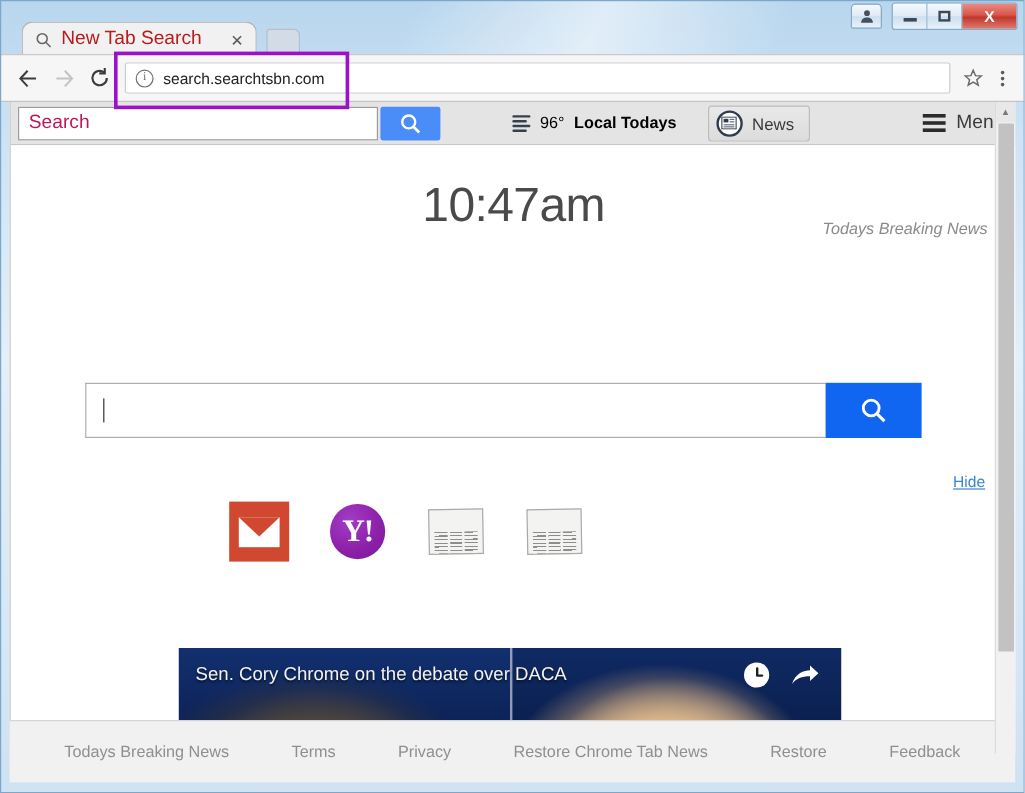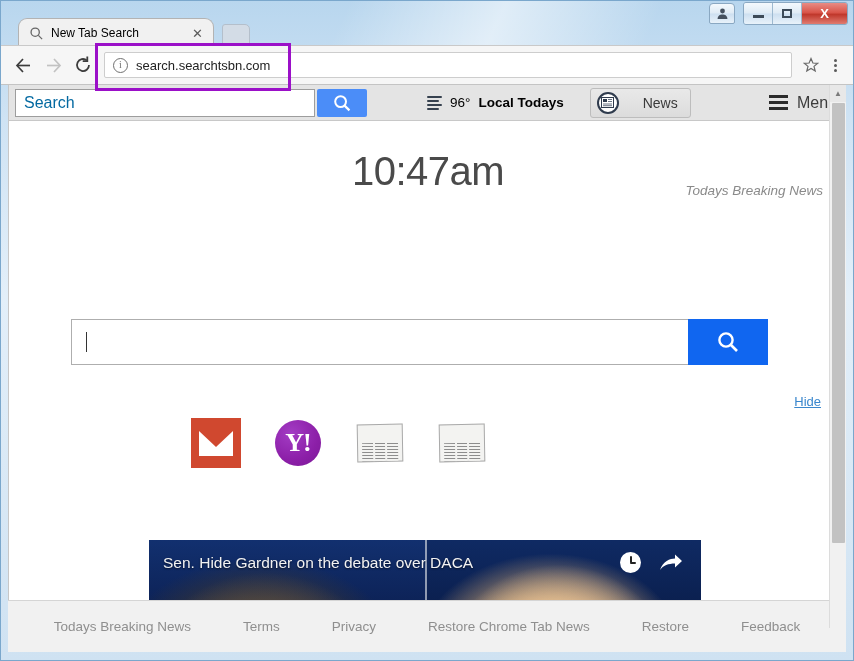--- a/index.html
+++ b/index.html
@@ -64,21 +64,21 @@
     border: 1px solid #b3b3b3;
     border-bottom: none;
     border-radius: 9px 9px 0 0;
     display: flex; align-items: center;
     padding: 0 8px 0 10px;
     transform: skewX(0deg);
   }
   .tab::before, .tab::after { content: ""; }
   .tab-favicon { width: 15px; height: 15px; flex: 0 0 15px; margin-right: 7px; }
   .tab-title {
-    flex: 1; font-size: 12px; color: #000000; white-space: nowrap; overflow: hidden;
+    flex: 1; font-size: 16px; color: #b91c1c; white-space: nowrap; overflow: hidden;
   }
   .tab-close { width: 15px; height: 15px; color: #5a5a5a; font-size: 13px; text-align: center; line-height: 15px; }
   .newtab-btn {
     position: absolute; left: 222px; top: 6px;
     width: 28px; height: 21px;
     background: #d3dce6;
     border: 1px solid #b4bfcb;
     border-radius: 3px 5px 0 0;
   }
 
@@ -142,42 +142,42 @@
     background: #e4e4e4;
     border-bottom: 1px solid #c8c8c8;
     display: flex; align-items: center;
     padding: 0 6px;
   }
   .ext-search {
     width: 300px; height: 28px;
     background: #fff; border: 1px solid #9d9d9d;
     display: flex; align-items: center;
     padding: 0 8px;
-    font-size: 16px; color: #0369a1;
+    font-size: 16px; color: #be185d;
   }
   .ext-search-btn {
     width: 50px; height: 28px; margin-left: 2px;
     background: #4b8df8;
     display: flex; align-items: center; justify-content: center;
     border-radius: 2px;
   }
   .ext-weather {
     display: flex; align-items: center; gap: 8px;
     margin-left: 60px; font-size: 13.5px; color: #000000;
   }
   .fog-icon { display:flex; flex-direction: column; gap: 2px; }
   .fog-icon i { display:block; width: 15px; height: 2px; background: #36414f; border-radius:1px; }
   .fog-icon i:nth-child(2){ width: 12px; }
   .fog-icon i:nth-child(4){ width: 12px; }
   .ext-news-btn {
     margin-left: 26px;
     height: 30px; padding: 0 12px 0 6px;
     background: linear-gradient(180deg,#e9e9e9,#dcdcdc);
     border: 1px solid #bdbdbd; border-radius: 3px;
-    display: flex; align-items: center; gap: 24px;
+    display: flex; align-items: center; gap: 8px;
     font-size: 14px; color: #3a3a3a;
   }
   .news-circle {
     width: 22px; height: 22px; border-radius: 50%;
     border: 2px solid #2f3b4d; background: #fff;
     display:flex; align-items:center; justify-content:center;
   }
   .ext-menu {
     margin-left: auto; margin-right: 4px;
     display: flex; align-items: center; gap: 9px;
@@ -499,21 +499,21 @@
                 <span></span>
                 <span></span>
               </span>
           </span>
         </div>
       </div>
 
       <div class="video-card">
         <span class="vid-bg-left"></span>
         <span class="vid-bg-right"></span>
-        <div class="vid-title">Sen. Hide Gardner on the debate over DACA</div>
+        <div class="vid-title">Sen. Cory Chrome on the debate over DACA</div>
         <div class="vid-actions">
           <span class="clock-icon"></span>
           <svg width="24" height="20" viewBox="0 0 24 20">
             <path d="M1 17 C4 8 11 5.5 16 5.5 L16 1.5 L23 8 L16 14.5 L16 10.5 C9.5 10.5 4 12.5 1 17 Z" fill="#fff"></path>
           </svg>
         </div>
       </div>
     </div>
   </div>
 

